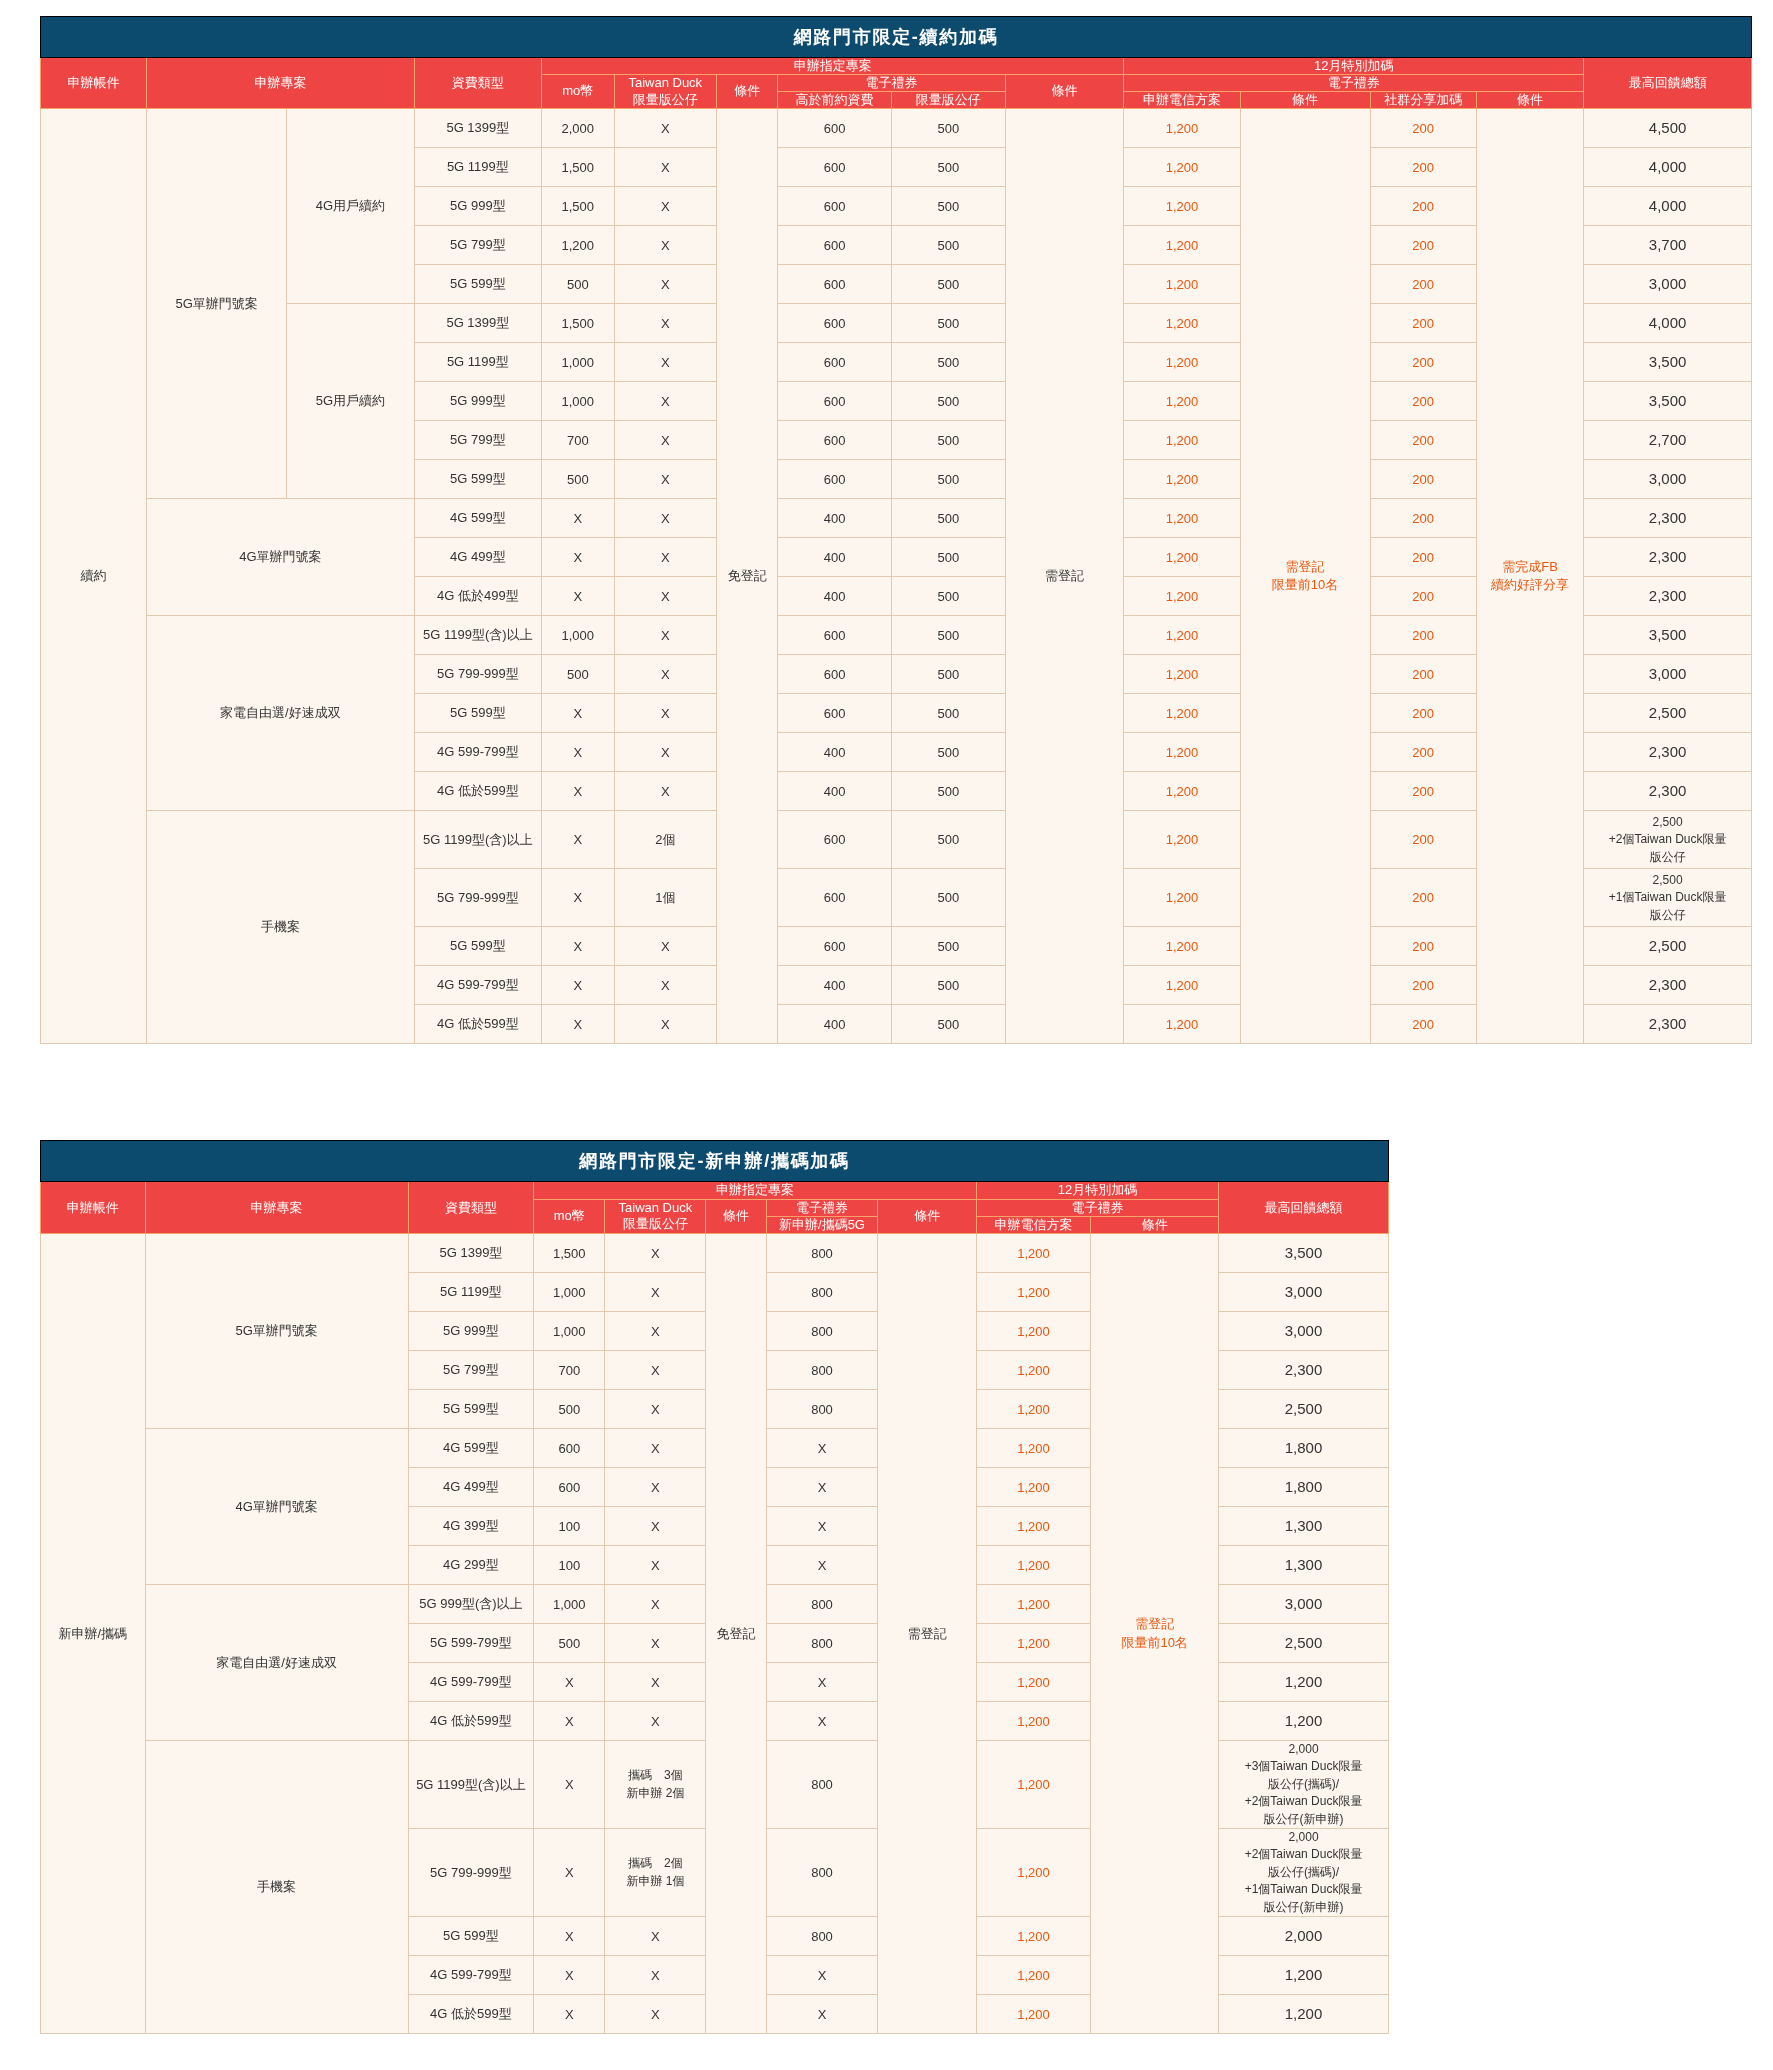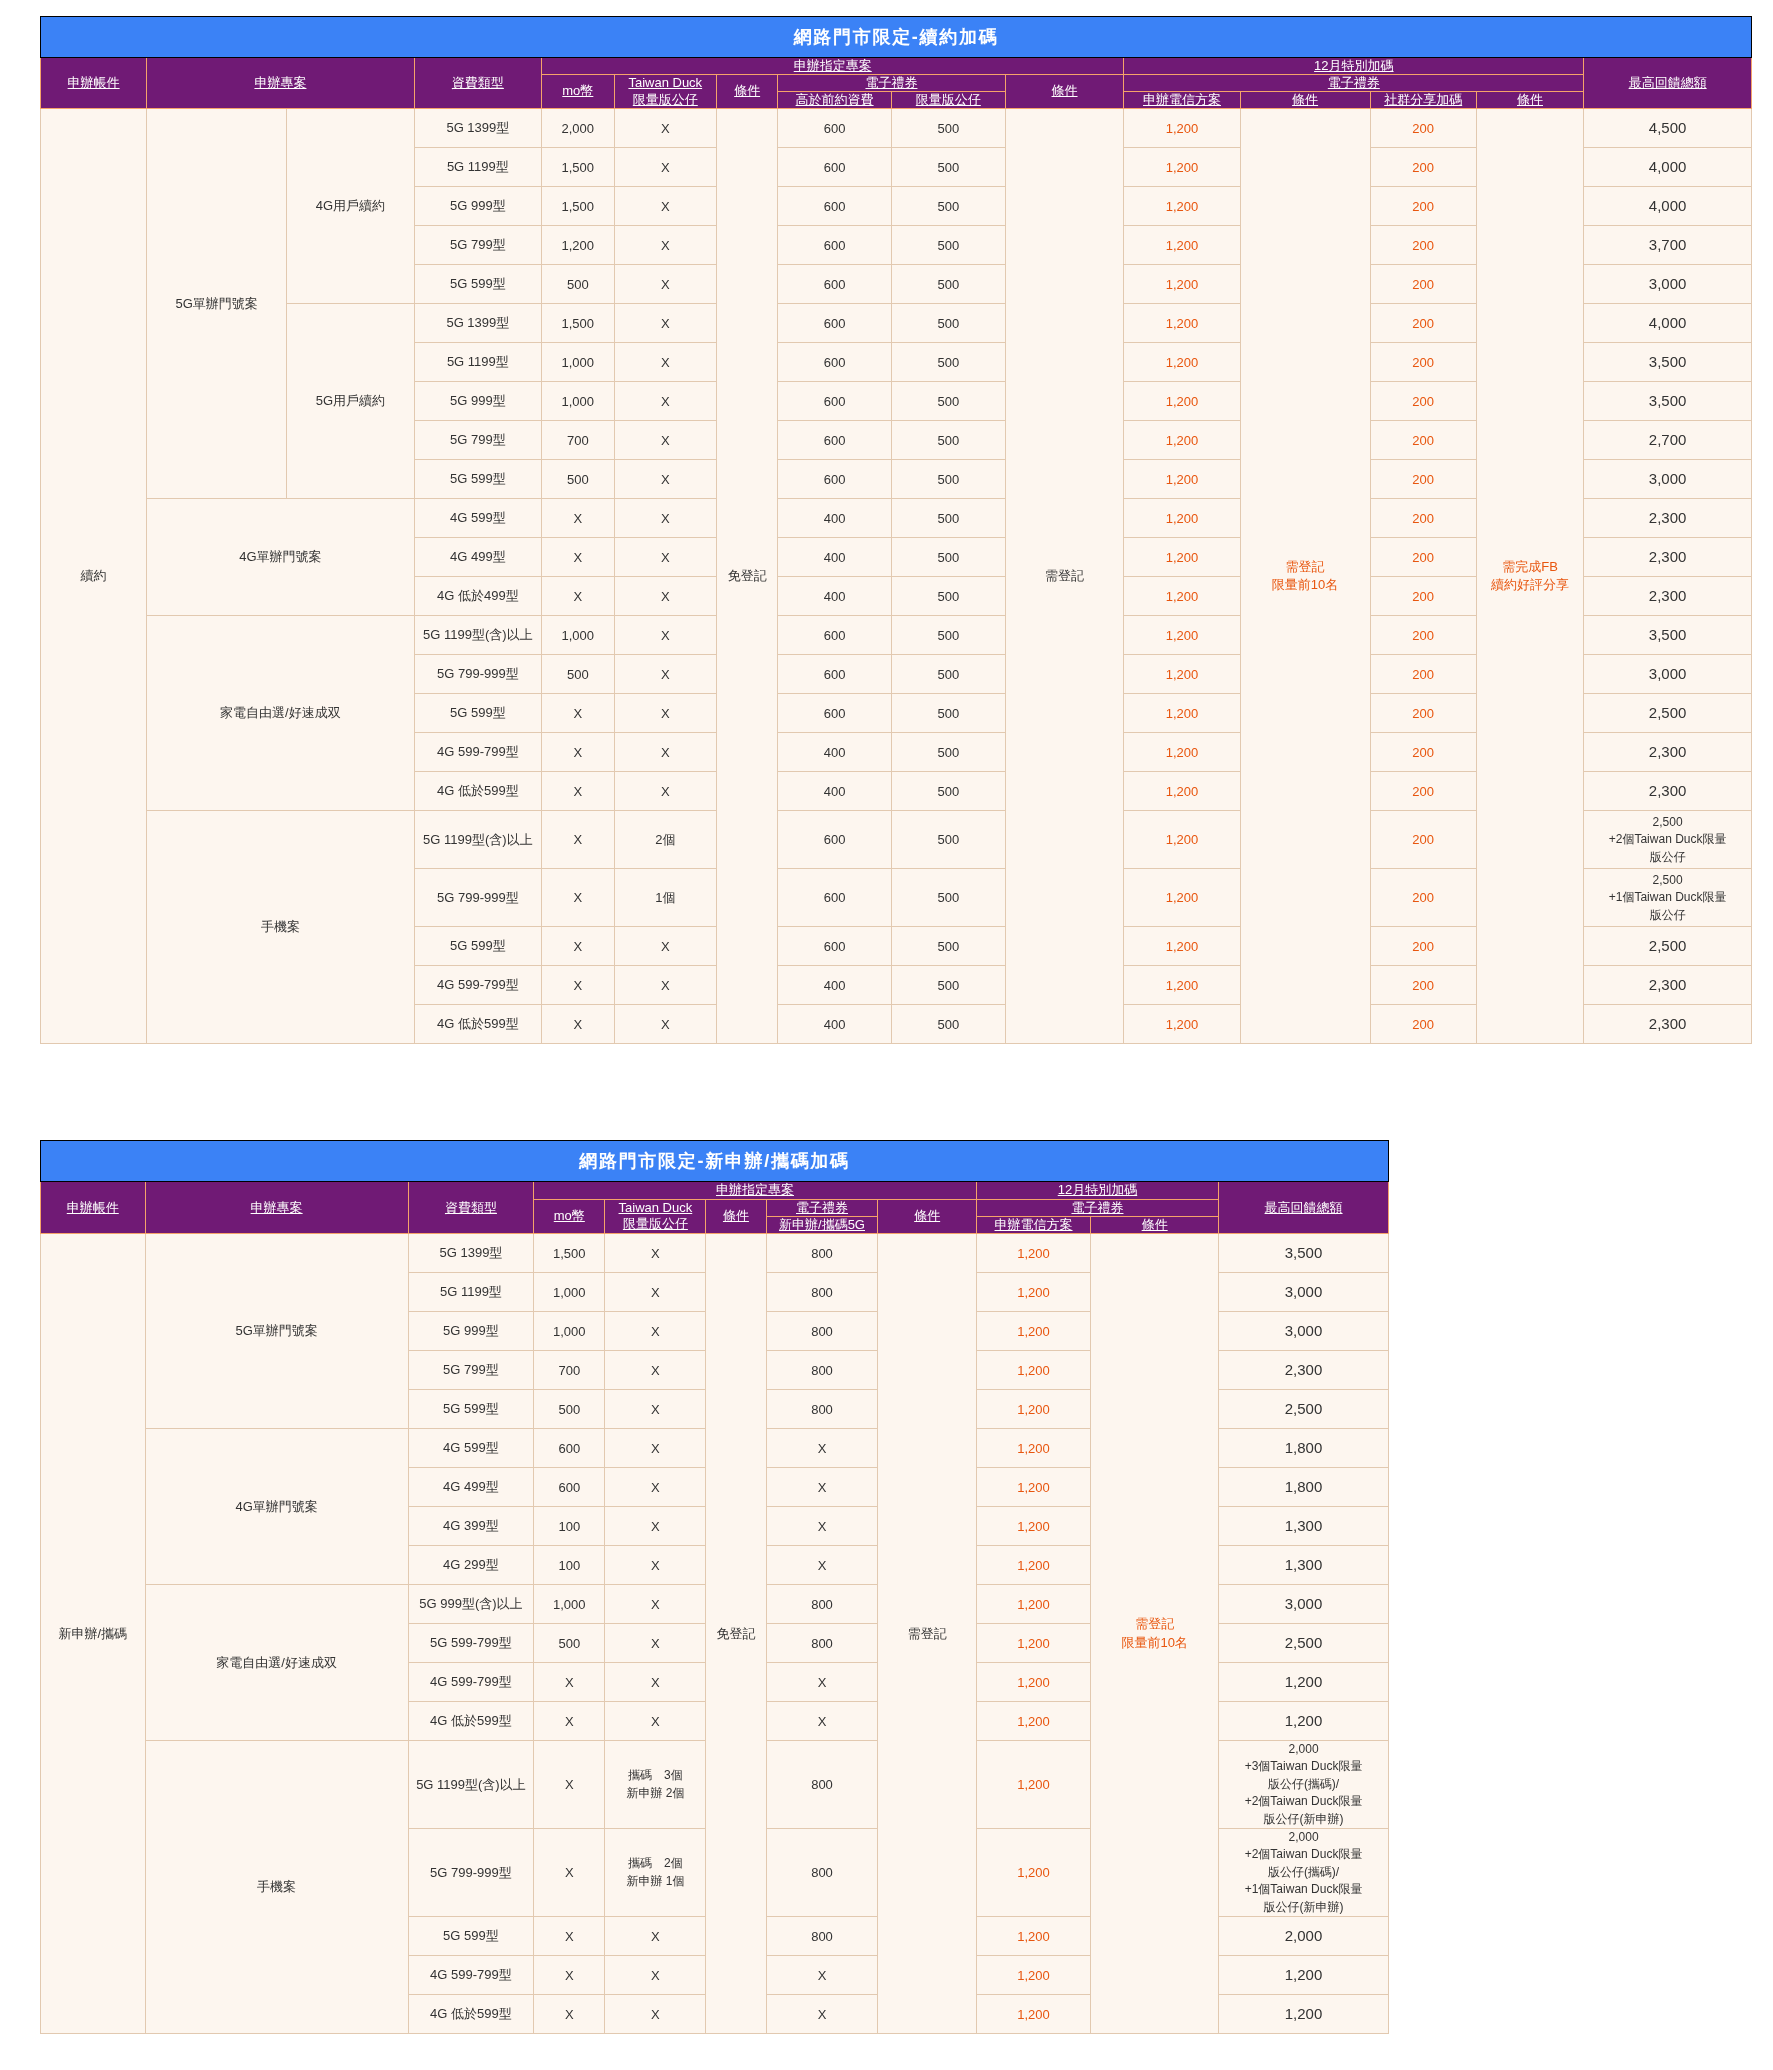--- a/index.html
+++ b/index.html
@@ -11,29 +11,28 @@
   }
   .page{width:1774px;padding:0;box-sizing:border-box;}
   .block{margin:0 auto;}
   .block1{width:1712px;margin-left:40px;margin-top:15.6px;}
   .block2{width:1349px;margin-left:40px;margin-top:67px;}
 
   table{border-collapse:collapse;width:100%;table-layout:fixed;}
   td,th{border:0.9px solid #e2c9b0;padding:0;text-align:center;vertical-align:middle;font-weight:normal;}
 
   .banner td{
-    background:#3b82f6;color:#ffffff;
+    background:#0c4a6e;color:#ffffff;
     font-size:18px;font-weight:bold;letter-spacing:1.7px;
     height:40px;border:0.9px solid #000;
   }
   .hdr td{
-    background:#701a75;color:#ffffff;
+    background:#ef4444;color:#ffffff;
     font-size:13px;line-height:1.25;
     border:0.9px solid #f6a36a;
-    text-decoration:underline;
   }
   .hdr td.thin{font-size:13px;}
   .body td{
     background:#fdf6ef;
     font-size:13px;
     height:38px;
     color:#333;
   }
   .body td.plan{font-size:13px;}
   .body td.orange{color:#e8560f;}

